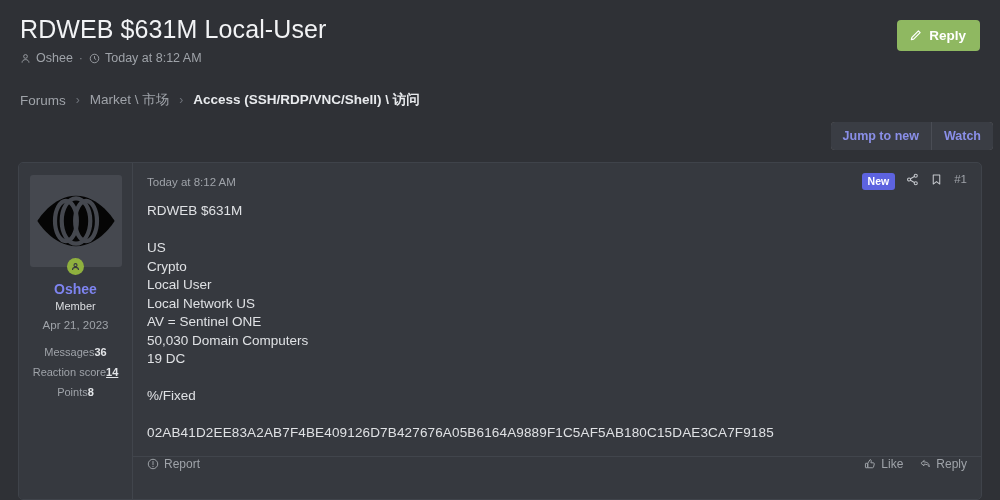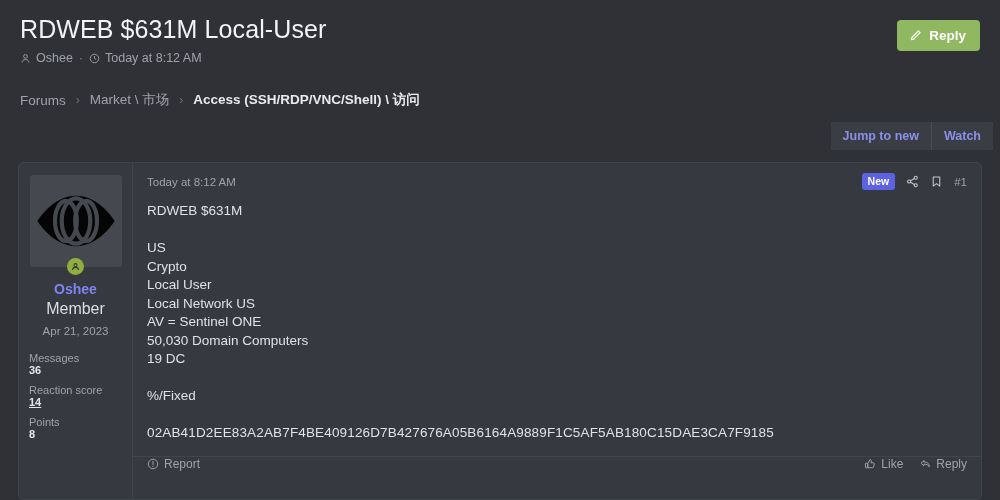--- a/index.html
+++ b/index.html
@@ -72,36 +72,36 @@
   .avatar {
     width: 92px; height: 92px; background: #45484f; border-radius: 3px;
     position: relative; display: flex; align-items: center; justify-content: center;
   }
   .user-badge {
     margin-top: -9px; width: 17px; height: 17px; border-radius: 50%;
     background: #8fb03e; display: flex; align-items: center; justify-content: center;
     position: relative; z-index: 2;
   }
   .username { margin-top: 6px; font-size: 14px; color: #7e84f0; font-weight: bold; cursor: pointer; }
-  .usertitle { margin-top: 3px; font-size: 16px; color: #dcdee1; }
+  .usertitle { margin-top: 3px; font-size: 11px; color: #dcdee1; }
   .joindate { margin-top: 7px; font-size: 11.5px; color: #9fa3a9; }
   .stats { margin-top: 11px; width: 100%; }
   .stat-row {
-    display: flex; justify-content: flex-start; align-items: baseline;
-    font-size: 11px; color: #9fa3a9; padding: 4px 0 4px 0; flex-direction: column;
+    display: flex; justify-content: center; align-items: baseline;
+    font-size: 11px; color: #9fa3a9; padding: 4px 0 4px 0;
   }
   .stat-val { color: #e3e5e8; font-weight: bold; font-size: 11px; }
   .stat-val.link { text-decoration: underline; cursor: pointer; }
 
   .msg-col { flex: 1 1 auto; display: flex; flex-direction: column; min-width: 0; }
   .msg-head {
     display: flex; align-items: center; padding: 10px 14px 0 14px;
   }
   .msg-time { font-size: 11.5px; color: #9fa3a9; cursor: pointer; }
-  .msg-head-right { margin-left: auto; display: flex; align-items: center; gap: 11px; }
+  .msg-head-right { margin-left: auto; display: flex; align-items: flex-start; gap: 11px; }
   .new-badge {
     background: #5d63e0; color: #fff; font-size: 10.5px; font-weight: bold;
     border-radius: 3px; padding: 2px 6px; line-height: 13px;
   }
   .hash-num { font-size: 11.5px; color: #9fa3a9; cursor: pointer; }
   .msg-body {
     padding: 12px 14px 0 14px; font-size: 13.5px; color: #dfe1e4;
     line-height: 18.5px; flex: 1 1 auto; min-width: 0;
   }
   .msg-body .line { white-space: pre-wrap; }

